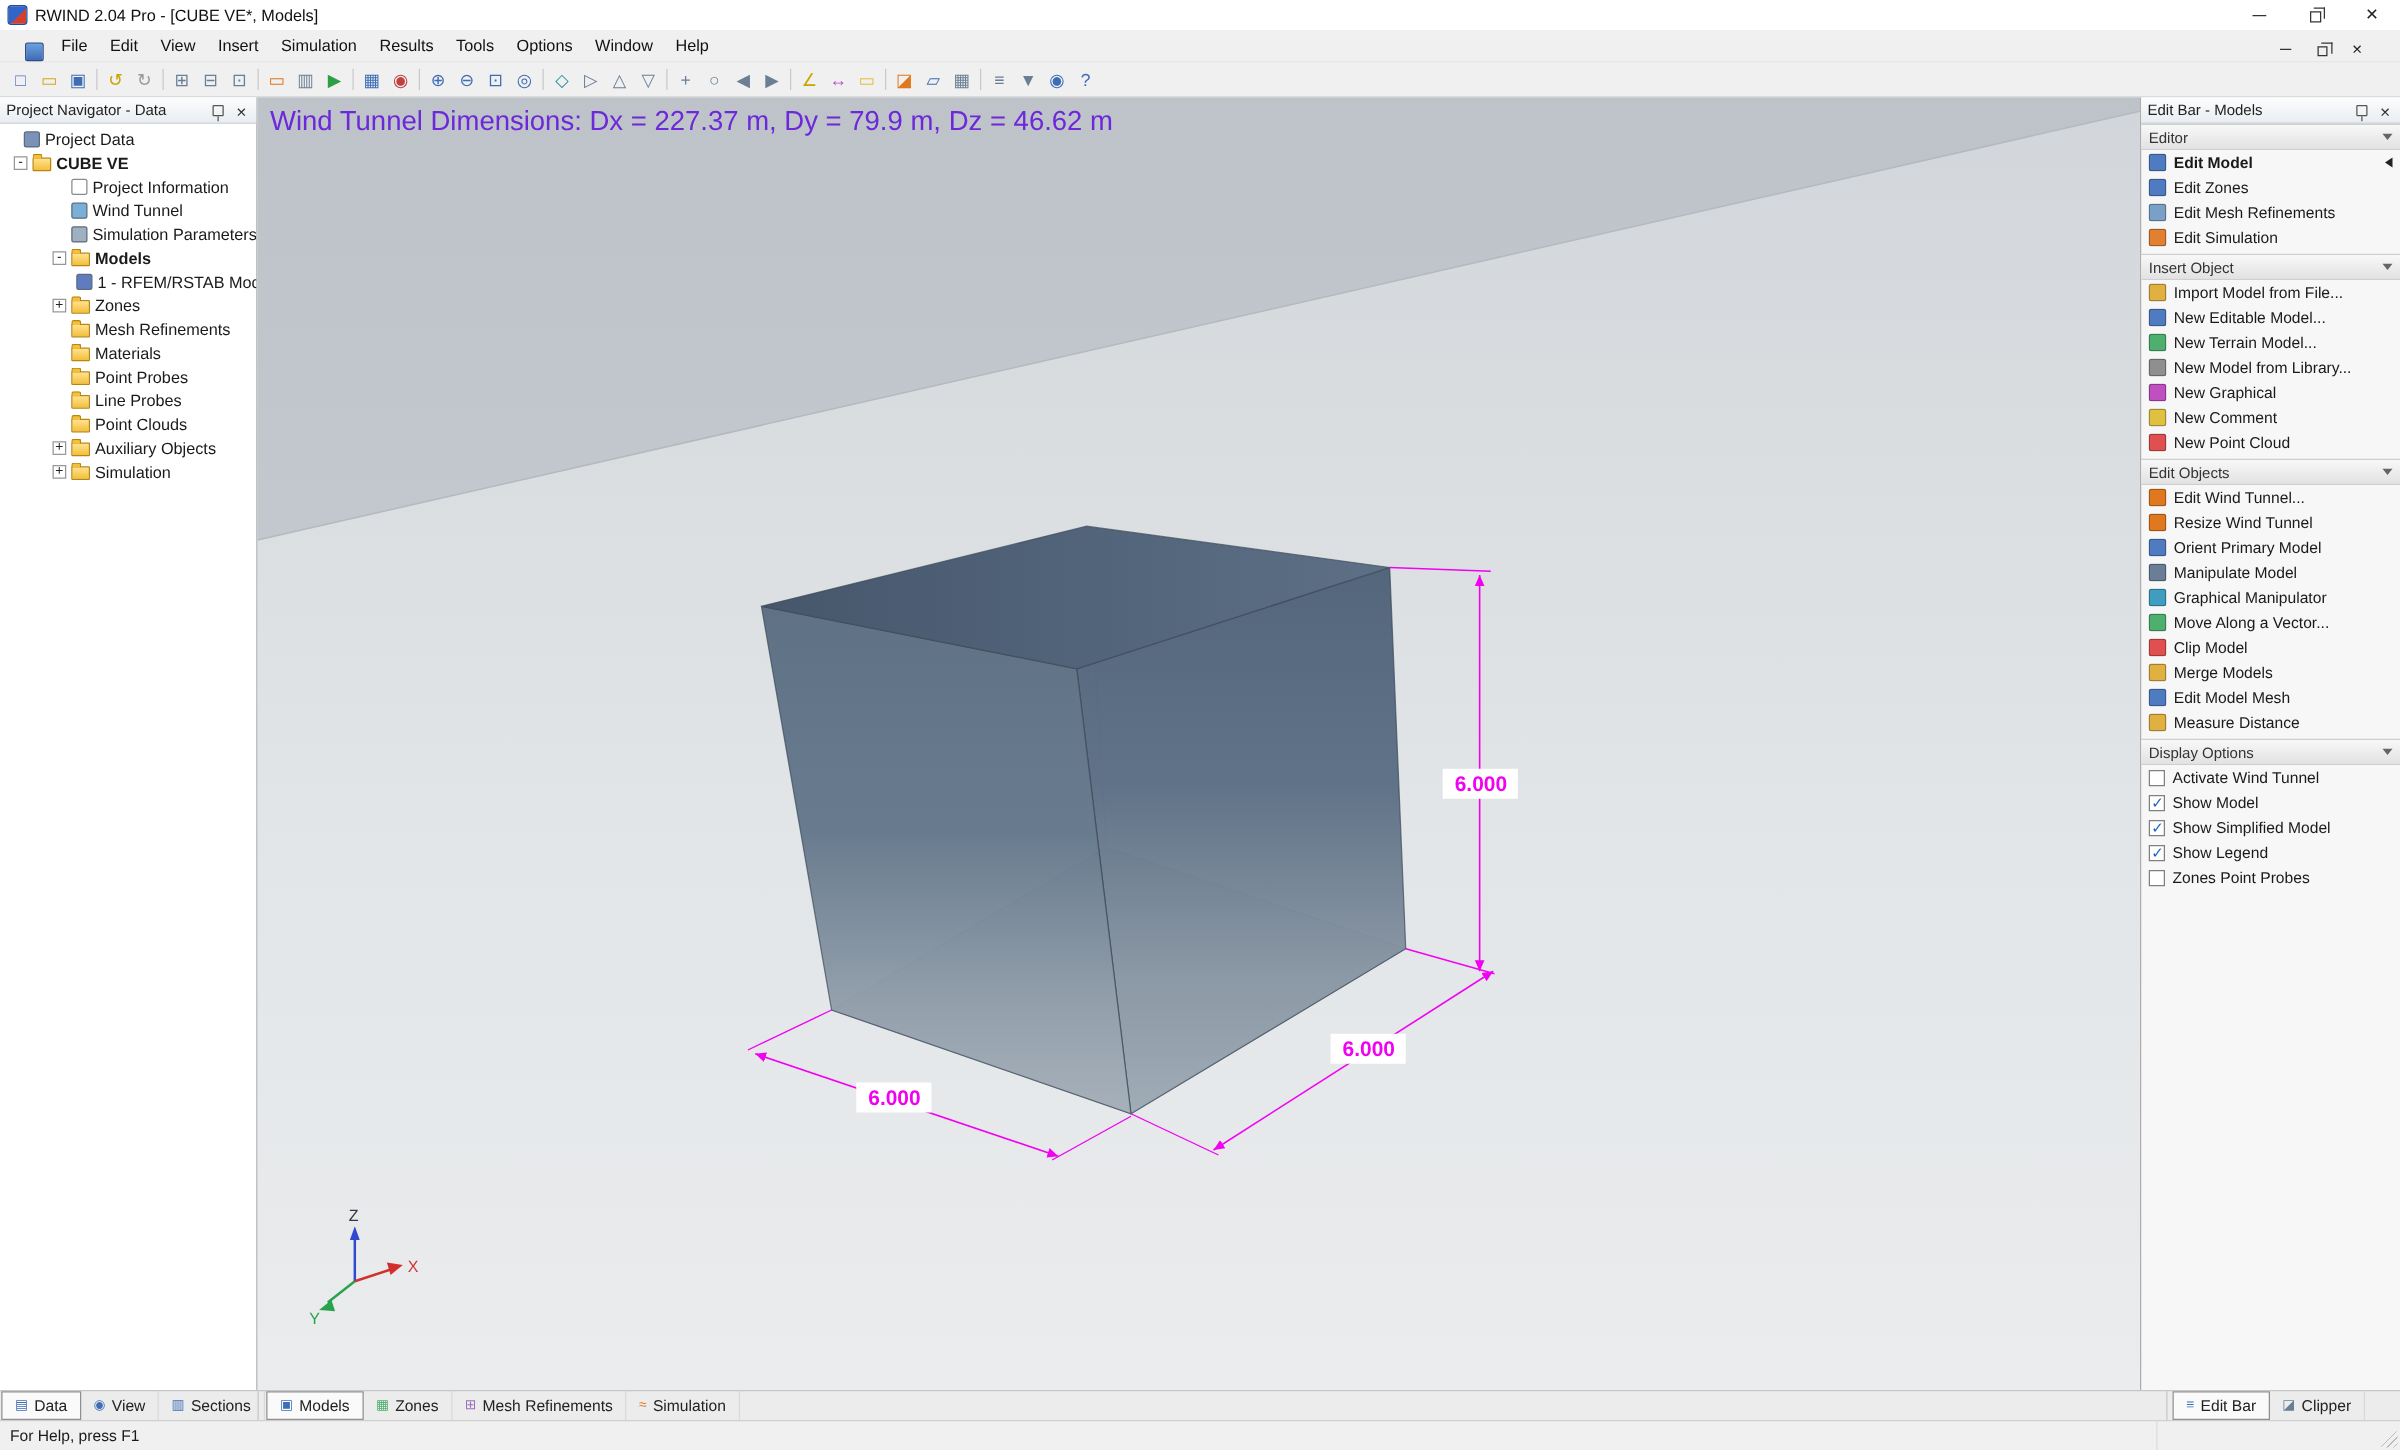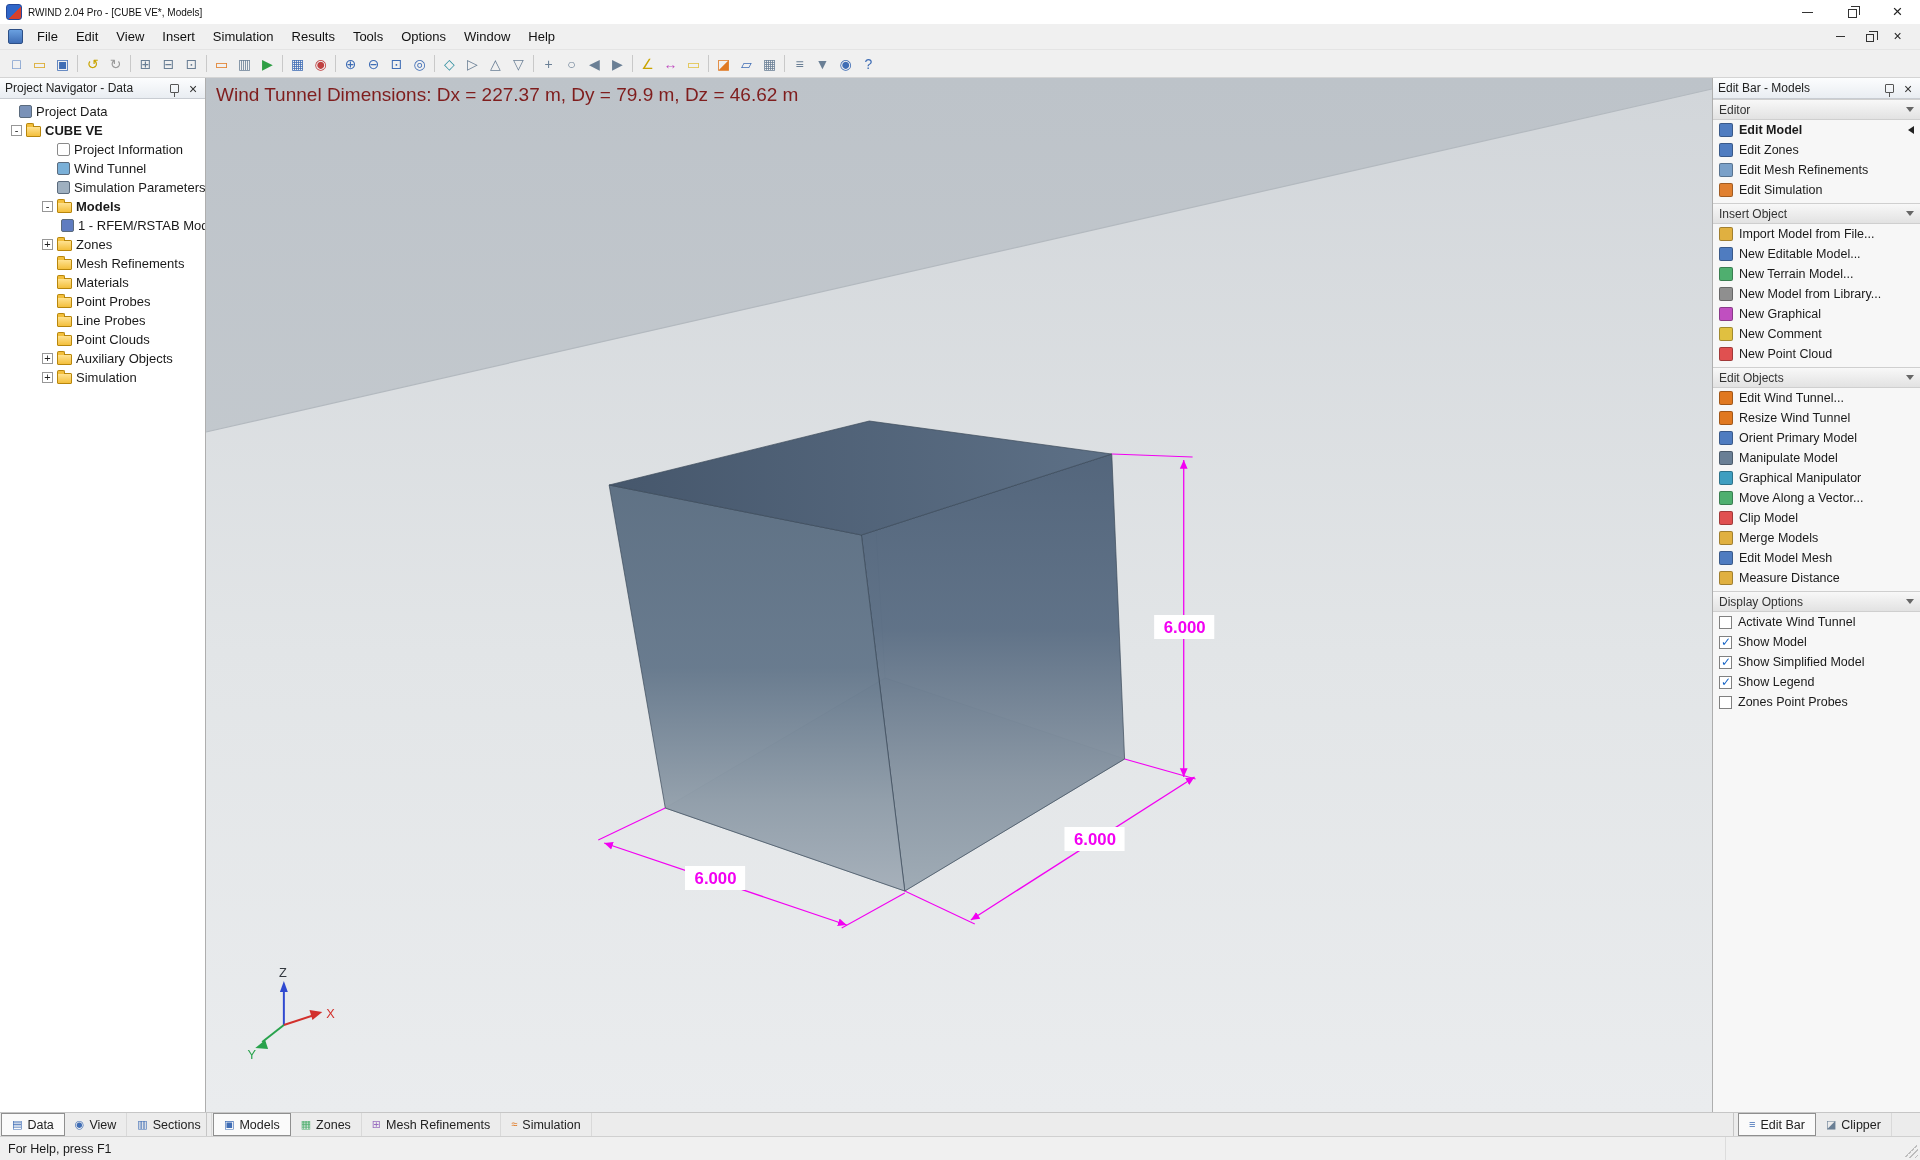--- a/index.html
+++ b/index.html
@@ -4,35 +4,35 @@
 <style>
   *{box-sizing:border-box;margin:0;padding:0;user-select:none}
   html,body{width:1920px;height:1160px;overflow:hidden;background:#f0f0f0;
     font-family:"Liberation Sans","DejaVu Sans",sans-serif;font-size:13px;color:#1a1a1a}
   .app{display:flex;flex-direction:column;width:100%;height:100%}
 
   
   .titlebar{height:24px;flex:none;background:#ffffff;display:flex;align-items:center;padding-left:6px;gap:6px}
   .app-icon{width:16px;height:16px;border-radius:3px;flex:none;
     background:linear-gradient(135deg,#2f66c8 0 55%,#d4402e 55% 100%);border:1px solid #24489a}
-  .title{font-size:10px;color:#111;white-space:nowrap}
+  .title{font-size:13px;color:#111;white-space:nowrap}
   .wincontrols{margin-left:auto;display:flex;height:100%}
   .wc{width:45px;height:100%;display:flex;align-items:center;justify-content:center}
   .glyph-min{width:11px;height:1px;background:#333}
   .glyph-min.s{width:9px}
   .glyph-restore{width:9px;height:9px;border:1px solid #333;position:relative;margin-top:2px}
   .glyph-restore::before{content:"";position:absolute;left:2px;top:-4px;width:8px;height:8px;
     border-top:1px solid #333;border-right:1px solid #333}
   .glyph-restore.s{width:8px;height:8px}
   .glyph-close{position:relative;width:12px;height:14px}
   .glyph-close::before{content:"×";font-size:17px;line-height:13px;color:#222;position:absolute;left:1px;top:0}
   .glyph-close.s::before{font-size:14px}
 
   
-  .menubar{height:26px;flex:none;background:#f0f0f0;display:flex;align-items:center;padding:0 3px;border-bottom:1px solid #e4e4e4}
+  .menubar{height:26px;flex:none;background:#f0f0f0;display:flex;align-items:flex-end;padding:0 15px;border-bottom:1px solid #e4e4e4}
   .mdi-doc{width:15px;height:15px;margin:0 5px;border-radius:2px;flex:none;
     background:linear-gradient(#6aa0e0,#3f6db5);border:1px solid #2d4f86}
   .menus{display:flex;height:100%;align-items:stretch}
   .menu-item{display:flex;align-items:center;padding:0 9px;font-size:13px;color:#111}
   .mdi-controls{margin-left:auto;display:flex;gap:2px;padding-right:5px}
   .mwc{width:27px;height:19px;display:flex;align-items:center;justify-content:center}
 
   
   .toolbar{height:28px;flex:none;background:#f0f0f0;border-bottom:1px solid #d4d4d4;
     display:flex;align-items:center;padding:0 5px}
@@ -85,21 +85,21 @@
   .eb-chevron{display:none}
   .eb-row[data-type="header"] .eb-chevron{display:block;margin-left:auto;width:0;height:0;
     border-left:4px solid transparent;border-right:4px solid transparent;border-top:5px solid #666}
   .eb-arrow{display:none}
   .eb-row.active .eb-arrow{display:block;margin-left:auto;width:0;height:0;
     border-top:4px solid transparent;border-bottom:4px solid transparent;border-right:6px solid #222}
   .eb-row.bold .eb-label{font-weight:bold}
 
   
   .viewport{flex:1;position:relative;background:#c6cbd0;min-width:0;box-shadow:inset 0 0 0 1px #9aa0a6}
-  .vp-header{position:absolute;z-index:2;left:10px;top:6px;font-size:19px;color:#7f1d1d;white-space:nowrap}
+  .vp-header{position:absolute;z-index:2;left:10px;top:6px;font-size:22px;color:#6d28d9;white-space:nowrap}
   .scene{position:absolute;inset:0;width:100%;height:100%;display:block}
   svg text{font-family:"Liberation Sans","DejaVu Sans",sans-serif}
   .dim{stroke:#f200f2}
   .dimtxt{fill:#f200f2;font-weight:bold;font-size:17px}
 
   
   .tabstrip{height:24px;flex:none;background:#ececec;border-top:1px solid #c6c6c6;display:flex;font-size:12.5px}
   .ts-left{width:207px;flex:none;display:flex;align-items:stretch;border-right:1px solid #c6c6c6;padding-left:1px}
   .ts-center{flex:1;display:flex;align-items:stretch;padding-left:6px}
   .ts-right{width:187px;flex:none;display:flex;align-items:stretch;border-left:1px solid #c6c6c6;padding-left:4px}

